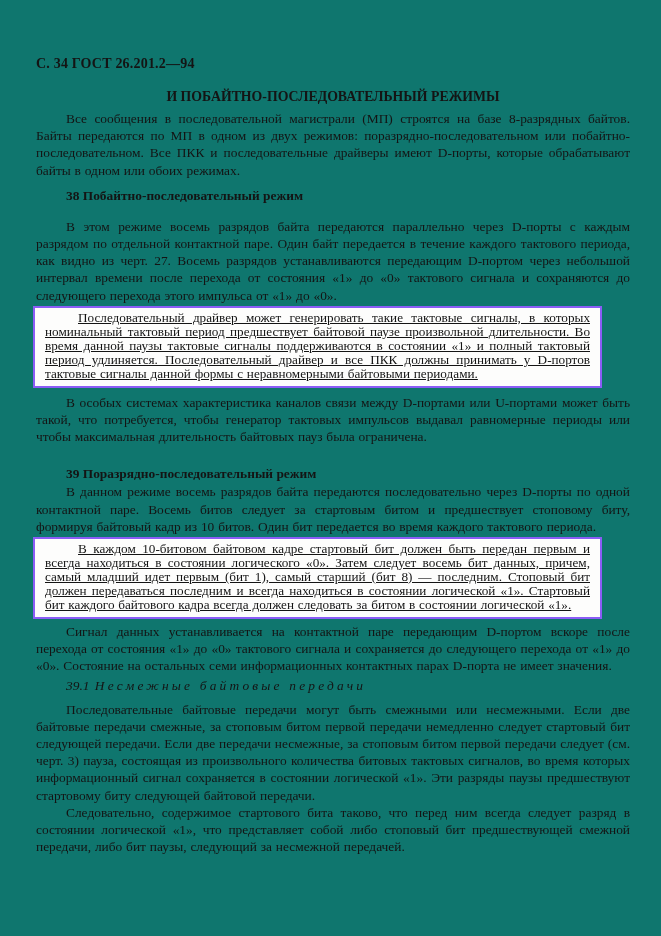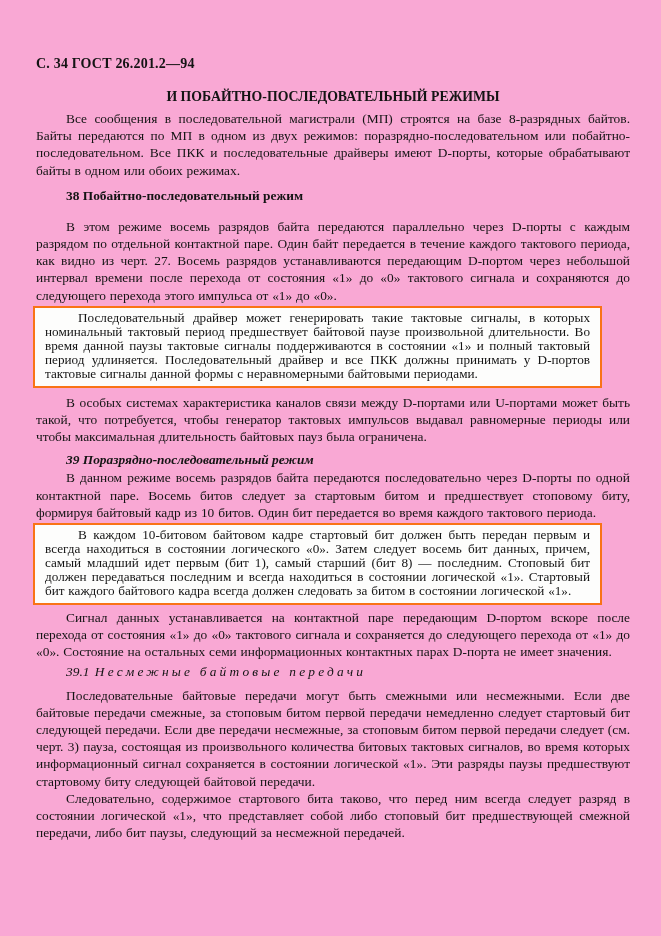--- a/index.html
+++ b/index.html
@@ -8,21 +8,21 @@
     background: #ffffff;
     font-family: "Liberation Serif", "DejaVu Serif", serif;
     color: #141414;
     -webkit-font-smoothing: antialiased;
   }
   .page {
     position: relative;
     width: 661px; height: 936px;
     box-sizing: border-box;
     padding: 56px 31px 0 36px;
-    background: #f9a8d4;
+    background: #0f766e;
     overflow: hidden;
   }
   .page-header {
     font-weight: 700;
     font-size: 14px;
     letter-spacing: 0.2px;
     line-height: 16px;
   }
   .para {
     margin: 0;
@@ -41,28 +41,29 @@
     line-height: 17px;
   }
   .para.overview     { margin-top: 5px; }
   .clause-heading {
     margin: 9px 0 0 0;
     text-indent: 30px;
     font-weight: 700;
     font-size: 13.4px;
     line-height: 16px;
   }
-  .clause-heading.second { margin-top: 7px; font-style: italic; }
+  .clause-heading.second { margin-top: 21px; }
   .para.clause-body  { margin-top: 14px; }
   .para.clause-body-2{ margin-top: 1px; }
   .note-box {
-    border: 2px solid #f97316;
+    border: 2px solid #8b5cf6;
     margin: 2px 28px 0 -3px;
     padding: 3px 10px 5px 10px;
     background: #fdfdfc;
+    text-decoration: underline;
   }
   .note-box .para {
     font-size: 13.2px;
     line-height: 14px;
     text-indent: 33px;
     margin: 0;
   }
   .para.after-note   { margin-top: 6px; }
   .para.after-note-2 { margin-top: 4px; }
   .subclause-heading {

